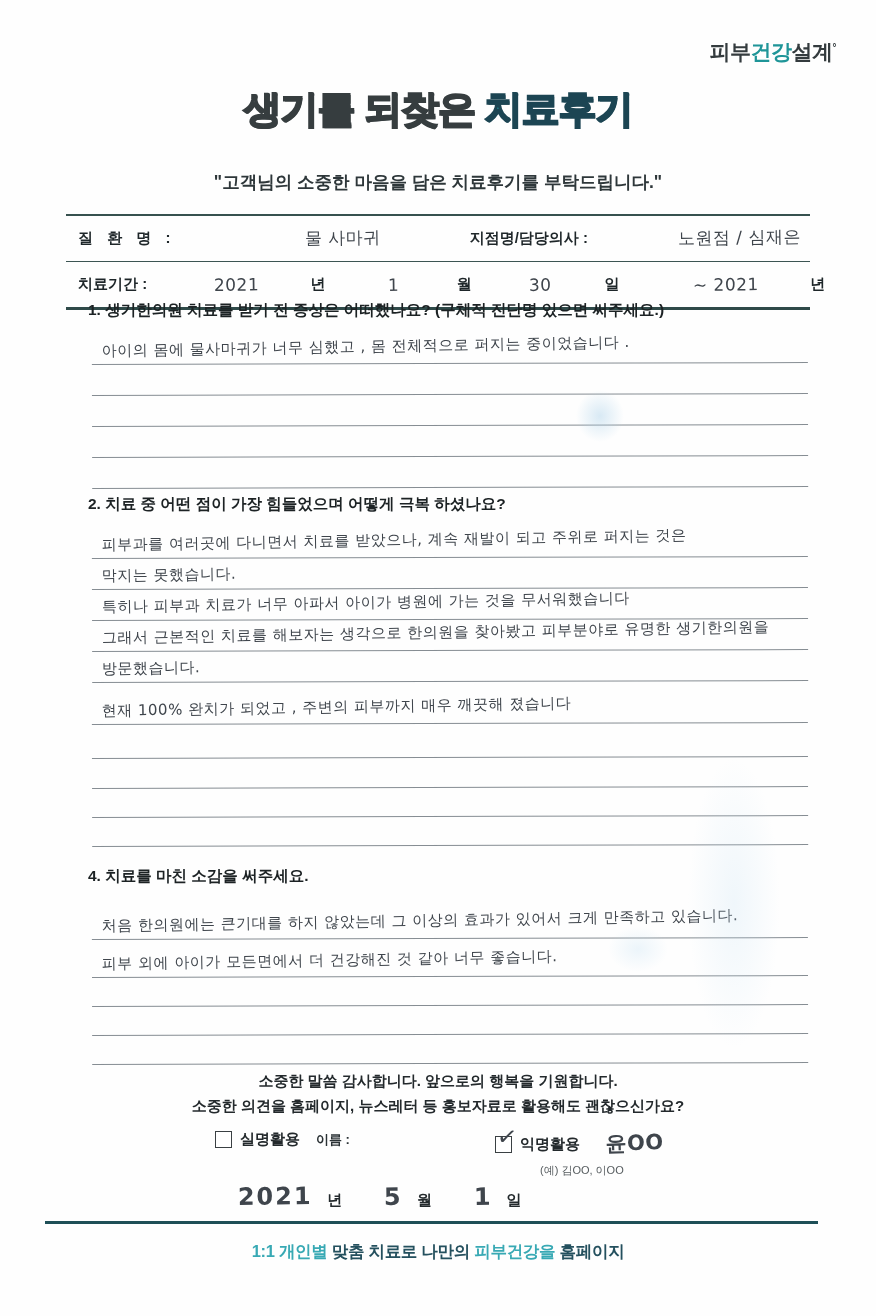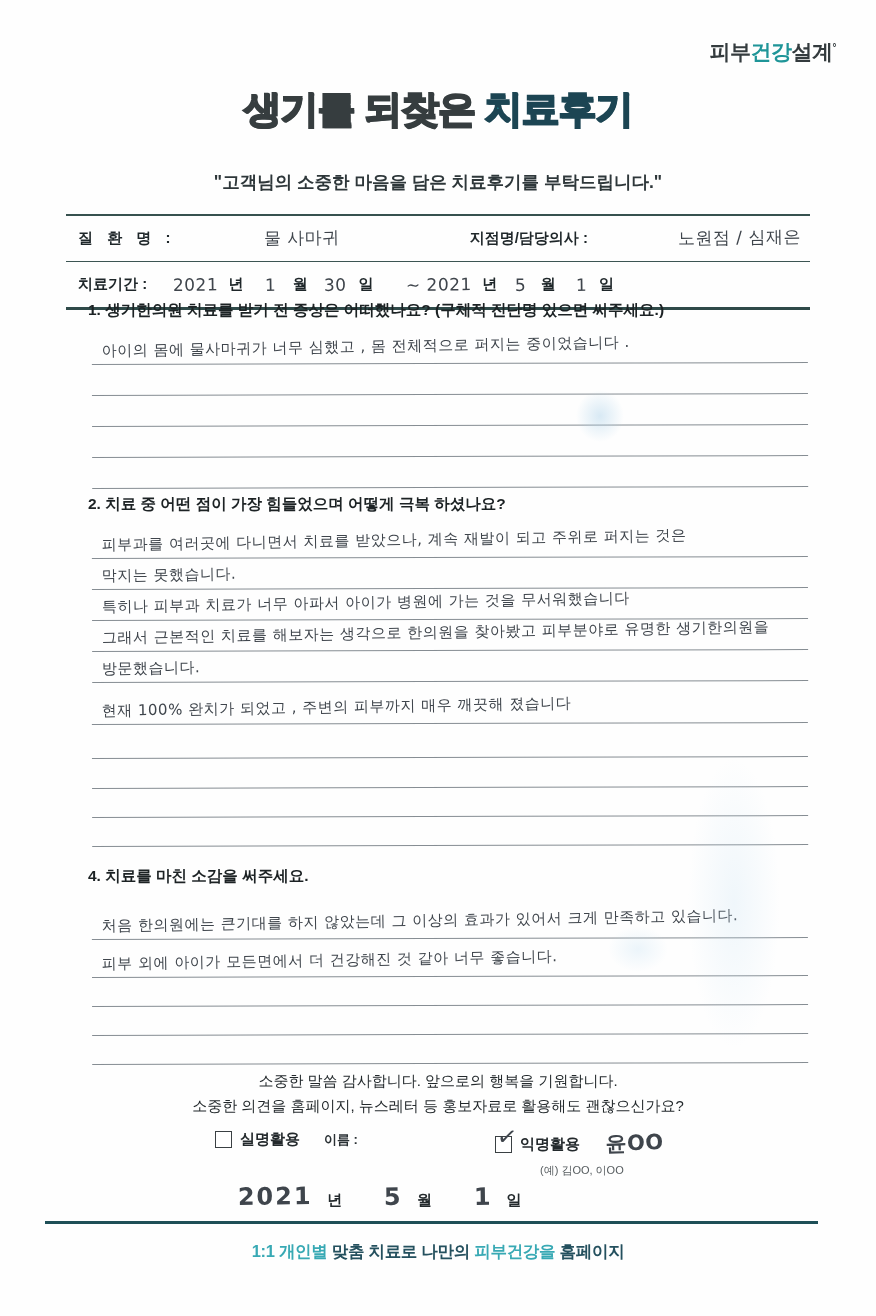--- a/index.html
+++ b/index.html
@@ -15,45 +15,45 @@
   
   .title{position:absolute;top:84px;left:0;width:100%;text-align:center;
     font-size:38px;font-weight:800;letter-spacing:-1px;white-space:nowrap;}
   .title .plain{color:#565d5f;-webkit-text-stroke:2px #363d3f;text-shadow:1px 1px 0 #363d3f;}
   .title .accent{color:#2aa6ab;-webkit-text-stroke:2px #1c4553;text-shadow:1px 1px 0 #1c4553;}
   .subtitle{position:absolute;top:170px;left:0;width:100%;text-align:center;
     font-size:17.5px;font-weight:bold;color:#2e373a;}
   
   .info-table{position:absolute;top:214px;left:66px;width:744px;
     border-top:2px solid #37514f;border-bottom:3px solid #2f4a49;font-size:15px;}
-  .info-row{display:flex;align-items:center;min-height:45px;padding:0 12px;}
+  .info-row{display:flex;align-items:center;min-height:45px;padding:0 12px;gap:41px;}
   .info-row.first{border-bottom:1.5px solid #3c5553;}
   .flabel{font-weight:bold;color:#1e2629;white-space:nowrap;}
   .spread{letter-spacing:5px;}
   
   .hw{font-family:"DejaVu Sans",sans-serif;color:#3f454c;
     transform:rotate(-0.8deg);transform-origin:left bottom;display:inline-block;
     letter-spacing:.5px;white-space:nowrap;}
   .hw.big{font-size:17px;}
   
   .qsection{position:absolute;left:0;width:100%;}
   .qheader{margin-left:88px;font-size:15.5px;font-weight:bold;color:#1c2224;}
   .lines{margin:12px 68px 0 92px;transform:rotate(-0.15deg);}
   .line{height:30px;border-bottom:1px solid #868d93;display:flex;align-items:flex-end;}
   .line .hw{font-size:15px;padding:0 0 3px 10px;}
   .sec4 .line.written{height:37px;}
   .sec4 .line{height:28px;}
   
-  .thanks{position:absolute;left:0;width:100%;text-align:center;font-size:15px;font-weight:normal;color:#23292c;}
+  .thanks{position:absolute;left:0;width:100%;text-align:center;font-size:15px;font-weight:bold;color:#23292c;}
   .consent-row{position:absolute;top:1130px;left:0;width:100%;font-size:15px;font-weight:bold;color:#23292c;}
   .consent-item{position:absolute;display:flex;align-items:center;gap:8px;}
   .cbox{width:15px;height:15px;border:1.7px solid #3a4043;position:relative;background:#fff;flex:0 0 auto;}
   .cbox .mark{position:absolute;left:1px;top:-14px;font-size:24px;color:#3f454c;
     font-family:"DejaVu Sans",sans-serif;transform:rotate(8deg);font-weight:normal;}
-  .name-sub{font-size:13px;font-weight:bold;color:#2a3134;margin-left:16px;}
+  .name-sub{font-size:13px;font-weight:bold;color:#2a3134;margin-left:8px;}
   .anon-name{font-size:21px;margin-left:18px;transform:rotate(-2deg);}
   .example-note{position:absolute;top:1163px;left:540px;font-size:11px;color:#555b5e;font-weight:normal;}
   .date-row{position:absolute;top:1183px;left:0;width:100%;display:flex;justify-content:center;
     align-items:baseline;gap:14px;transform:translateX(-58px);font-size:15px;font-weight:bold;color:#23292c;}
   .date-row .hw{font-size:24px;letter-spacing:2px;}
   .divider{position:absolute;top:1221px;left:45px;right:58px;height:3px;background:#1e4f57;}
   .slogan{position:absolute;top:1241px;left:0;width:100%;text-align:center;
     font-size:16.5px;font-weight:bold;letter-spacing:-.3px;}
   .slogan .teal{color:#38a9b4;}
   .slogan .dark{color:#24505e;}

